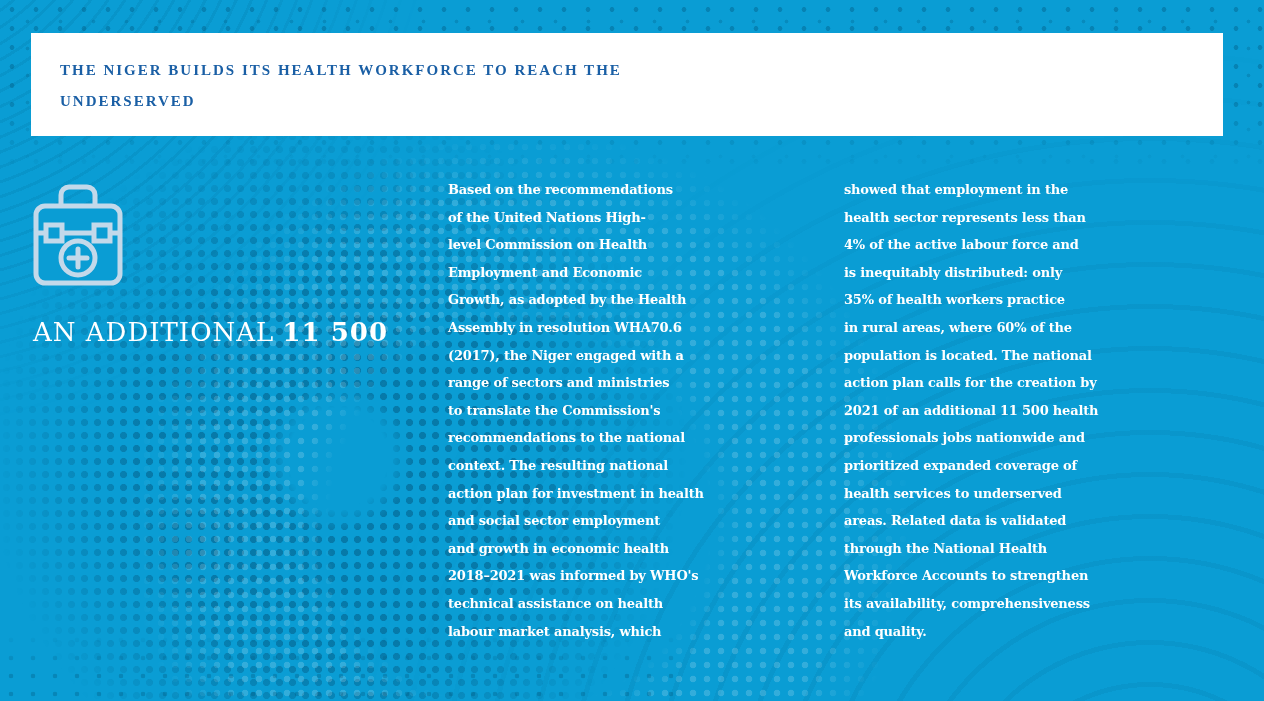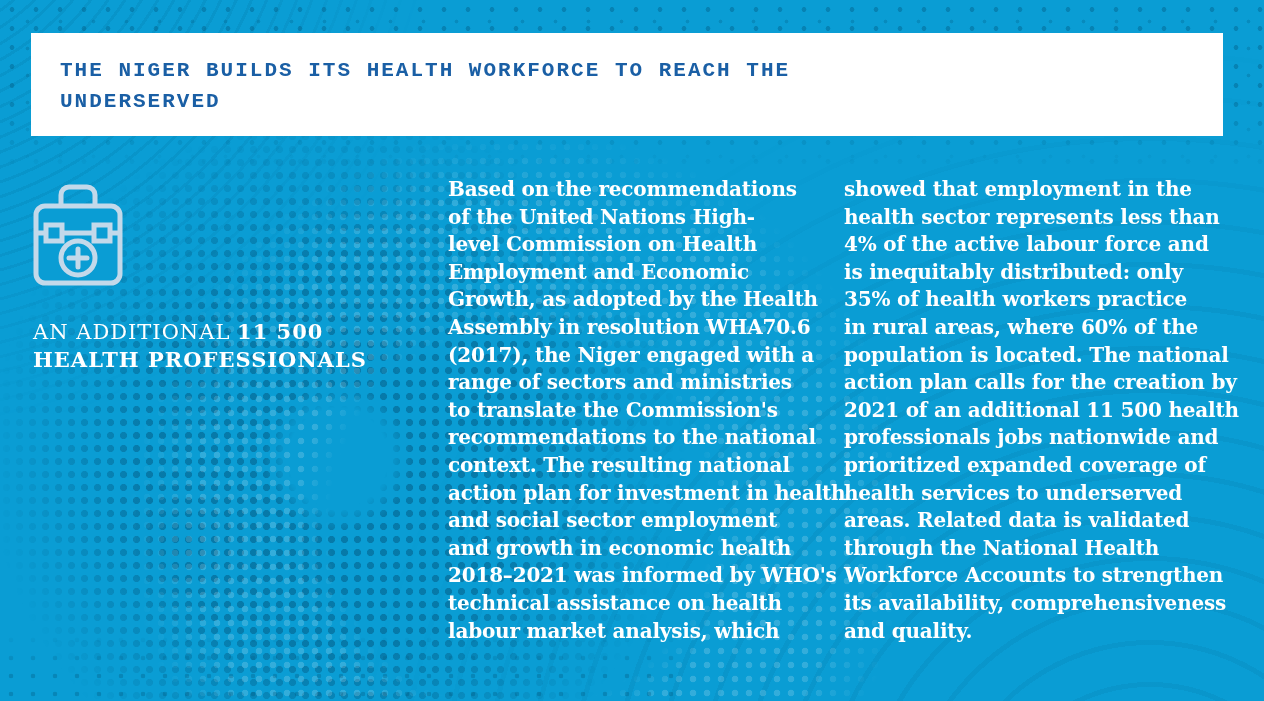--- a/index.html
+++ b/index.html
@@ -78,23 +78,23 @@
   
   .banner {
     position: absolute;
     left: 31px; top: 33px;
     width: 1192px; height: 103px;
     background: #ffffff;
   }
   .banner h1 {
     position: absolute;
     left: 29px; top: 22px; right: 20px;
-    font-family: Liberation Mono, monospace;
+    font-family: Liberation Serif, serif;
     font-weight: 700;
-    font-size: 21px;
+    font-size: 15px;
     line-height: 31px;
     letter-spacing: 2px;
     color: #1a5fa5;
     white-space: pre-line;
   }
 
   
   .kit-icon {
     position: absolute;
     left: 33px; top: 184px;
@@ -102,33 +102,33 @@
   .kit-icon .stroke { fill: none; stroke: #c3d9ea; stroke-width: 5; }
   .kit-icon .filled { fill: #0a9dd4; stroke: #c3d9ea; stroke-width: 5; }
   .kit-icon .plus   { fill: none; stroke: #c3d9ea; stroke-width: 5; stroke-linecap: round; }
 
   
   .caption {
     position: absolute;
     left: 33px; top: 318px;
     width: 380px;
     color: #ffffff;
-    font-size: 21px;
+    font-size: 26px;
     line-height: 28px;
   }
   .caption .reg  { font-weight: 400; letter-spacing: 1px; }
   .caption .bold { font-weight: 700; letter-spacing: 1px; }
 
   
   .col {
     position: absolute;
     top: 176px;
     color: #ffffff;
     font-weight: 700;
-    font-size: 20px;
+    font-size: 13px;
     line-height: 27.6px;
     letter-spacing: -0.2px;
     white-space: pre-line;
   }
   .col1 { left: 448px; width: 414px; }
   .col2 { left: 844px; width: 402px; }
 </style>
 </head>
 <body>
 
@@ -154,23 +154,20 @@
     <rect class="filled" x="61" y="41" width="16" height="16"></rect>
     <circle class="stroke" cx="45" cy="74" r="17"></circle>
     <line class="plus" x1="45" y1="65" x2="45" y2="83"></line>
     <line class="plus" x1="36" y1="74" x2="54" y2="74"></line>
   </svg>
 
   <div class="caption">
     <div>
       <span class="reg">AN ADDITIONAL</span>
       <span class="bold">11 500</span>
-    </div>
-    <div>
-      <span class="bold">HEALTH PROFESSIONALS</span>
     </div>
   </div>
 
   <div class="col col1">Based on the recommendations
 of the United Nations High-
 level Commission on Health
 Employment and Economic
 Growth, as adopted by the Health
 Assembly in resolution WHA70.6
 (2017), the Niger engaged with a

